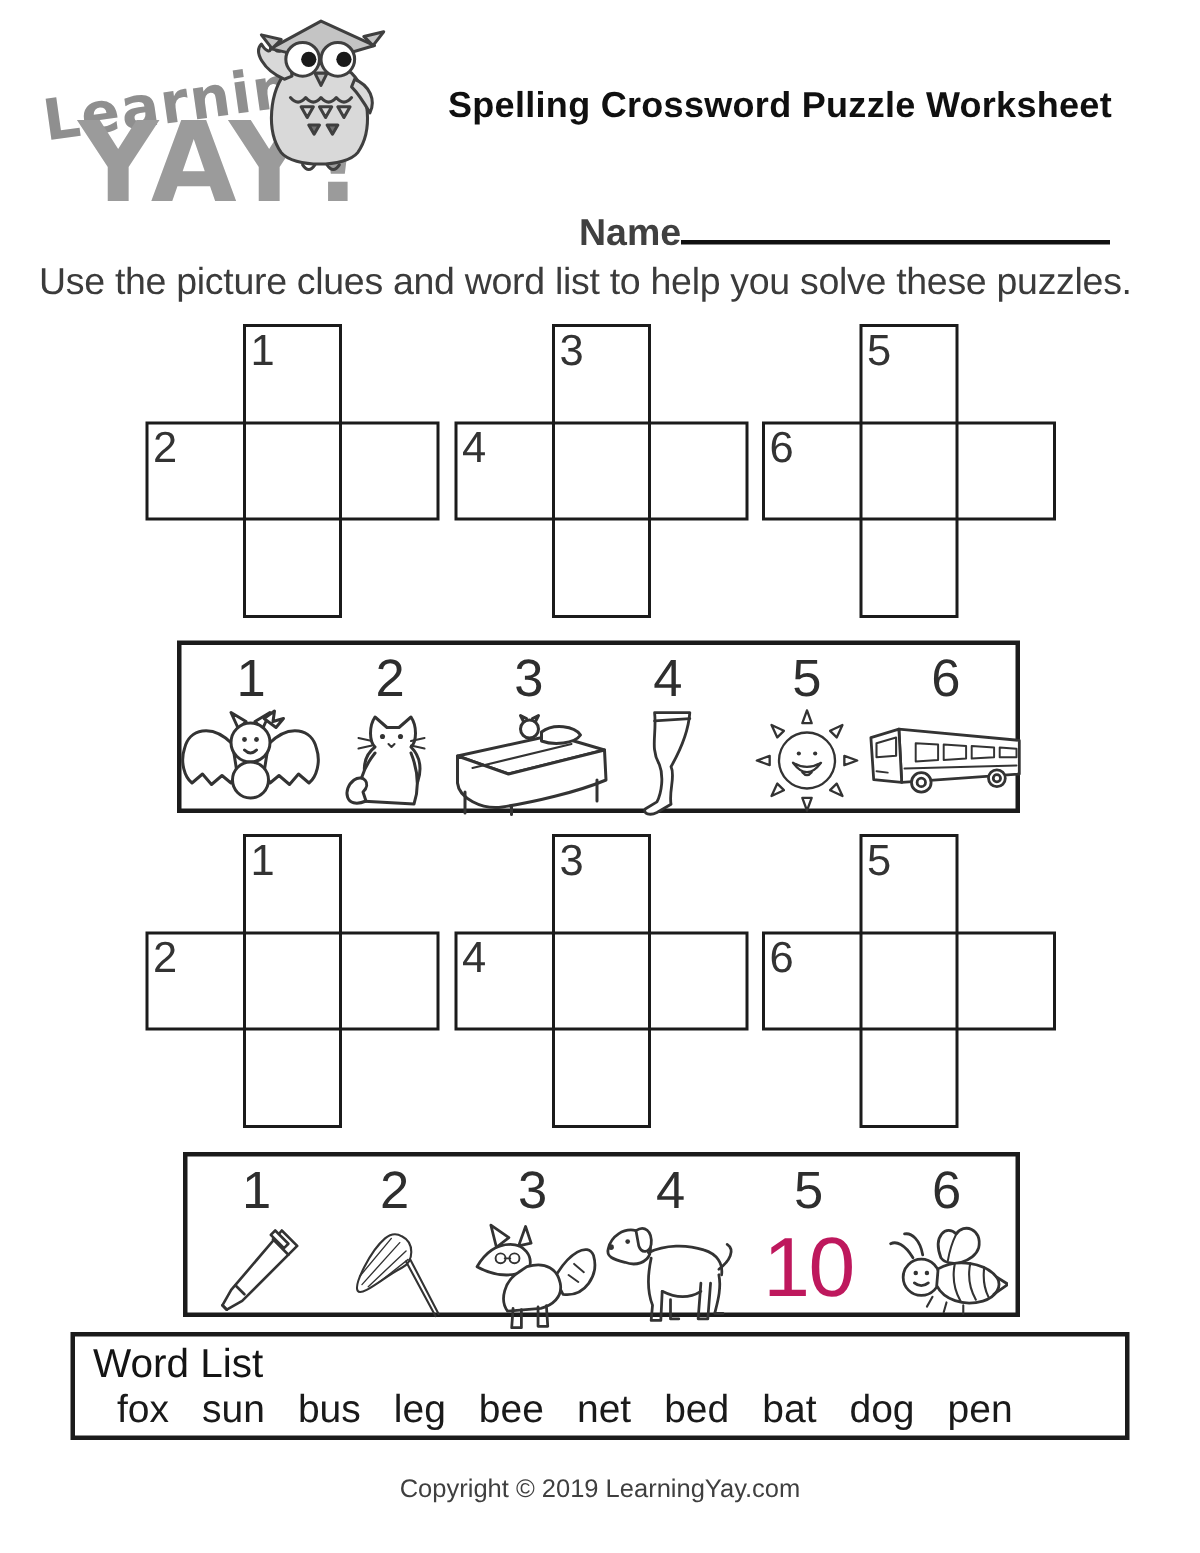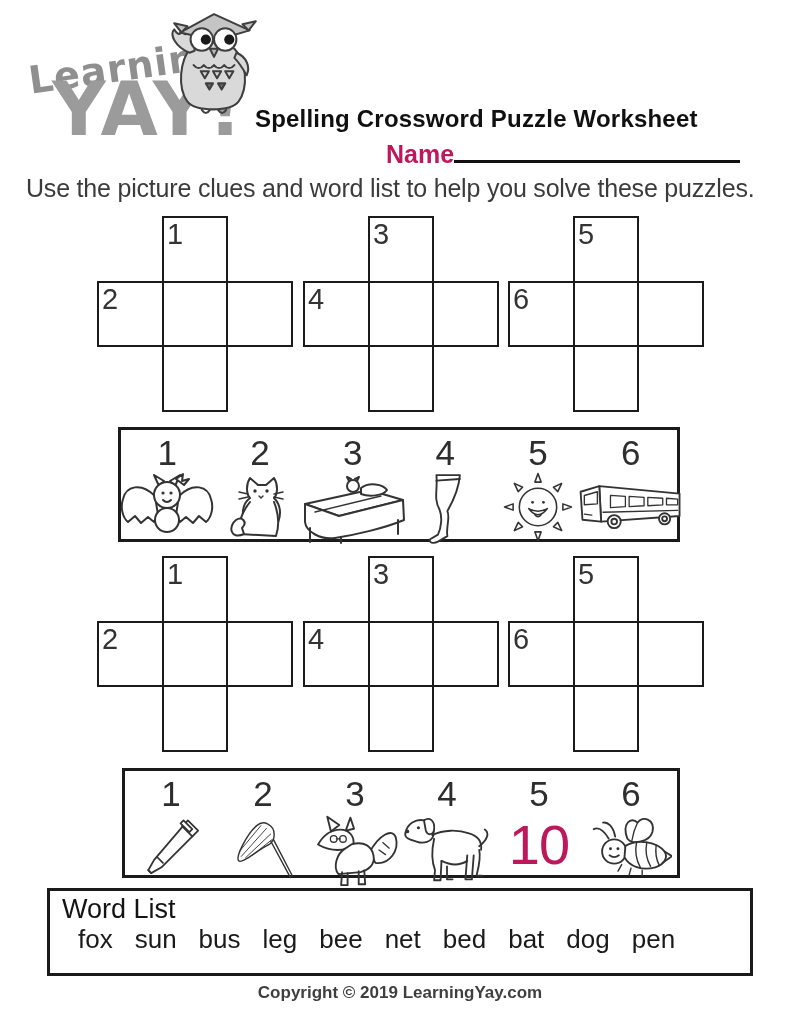--- a/index.html
+++ b/index.html
@@ -10,23 +10,23 @@
   .logo-learning{position:absolute;left:28px;top:44px;font-size:38px;font-weight:700;
       color:#8f8f8f;transform:rotate(-8deg);letter-spacing:1px;
       font-family:"DejaVu Sans",sans-serif;}
   .logo-yay{position:absolute;left:52px;top:66px;font-size:74px;font-weight:800;
       color:#9b9b9b;letter-spacing:2px;font-family:"DejaVu Sans",sans-serif;}
   .logo-url{position:absolute;left:34px;top:141px;width:200px;text-align:center;
       font-size:16px;color:#a5a5a5;}
   .owl{position:absolute;left:166px;top:10px;}
 
   
-  .title{position:absolute;left:255px;top:57px;width:530px;text-align:left;
-      font-size:24px;font-weight:700;color:#101010;letter-spacing:.2px;margin-top:48px;}
-  .name-row{position:absolute;left:386px;top:136px;font-size:25px;font-weight:700;color:#be185d;}
+  .title{position:absolute;left:255px;top:57px;width:530px;text-align:center;
+      font-size:24px;font-weight:700;color:#101010;letter-spacing:.2px;}
+  .name-row{position:absolute;left:386px;top:136px;font-size:25px;font-weight:700;color:#404040;}
   .name-line{display:inline-block;width:286px;border-bottom:3px solid #101010;height:24px;}
   .instruction{position:absolute;left:26px;top:174px;width:750px;font-size:25px;
       color:#3b3b3b;letter-spacing:-.2px;}
 
   
   .cross{position:absolute;width:196px;height:196px;}
   .cross .v-rect{position:absolute;left:65px;top:0;width:66px;height:196px;
       border:2px solid #1b1b1b;box-sizing:border-box;background:#fff;}
   .cross .h-rect{position:absolute;left:0;top:65px;width:196px;height:66px;
       border:2px solid #1b1b1b;box-sizing:border-box;background:transparent;}
@@ -36,28 +36,28 @@
 
   
   .cluebox{position:absolute;border:3px solid #1b1b1b;box-sizing:border-box;background:#fff;
       display:flex;justify-content:space-around;align-items:flex-start;padding-top:5px;}
   .clue{display:flex;flex-direction:column;align-items:center;width:90px;}
   .clue-num{font-size:35px;font-weight:300;color:#2e2e2e;line-height:1.05;}
   .clue-art{margin-top:0;}
   .ten-num{font-size:56px;font-weight:400;color:#be185d;line-height:1;margin-top:4px;letter-spacing:-1px;}
 
   
-  .wordlist{position:absolute;left:47px;top:888px;width:706px;height:88px;
+  .wordlist{position:absolute;left:47px;top:888px;width:706px;height:72px;
       border:3px solid #1b1b1b;box-sizing:border-box;background:#fff;}
   .wl-title{margin:3px 0 0 12px;font-size:27px;color:#141414;}
   .wl-row{margin:1px 0 0 28px;display:flex;gap:22px;font-size:26px;color:#1a1a1a;line-height:26px;}
 
   
   .footer{position:absolute;left:0;top:982px;width:800px;text-align:center;
-      font-size:17px;color:#3f3f3f;line-height:21px;font-weight:bold;}
+      font-size:17px;color:#3f3f3f;line-height:21px;}
 
   svg{display:block;}
 </style>
 </head>
 <body>
 
 <div class="page">
 
   <div class="logo-learning">Learning,</div>
   <div class="logo-yay">YAY!</div>

